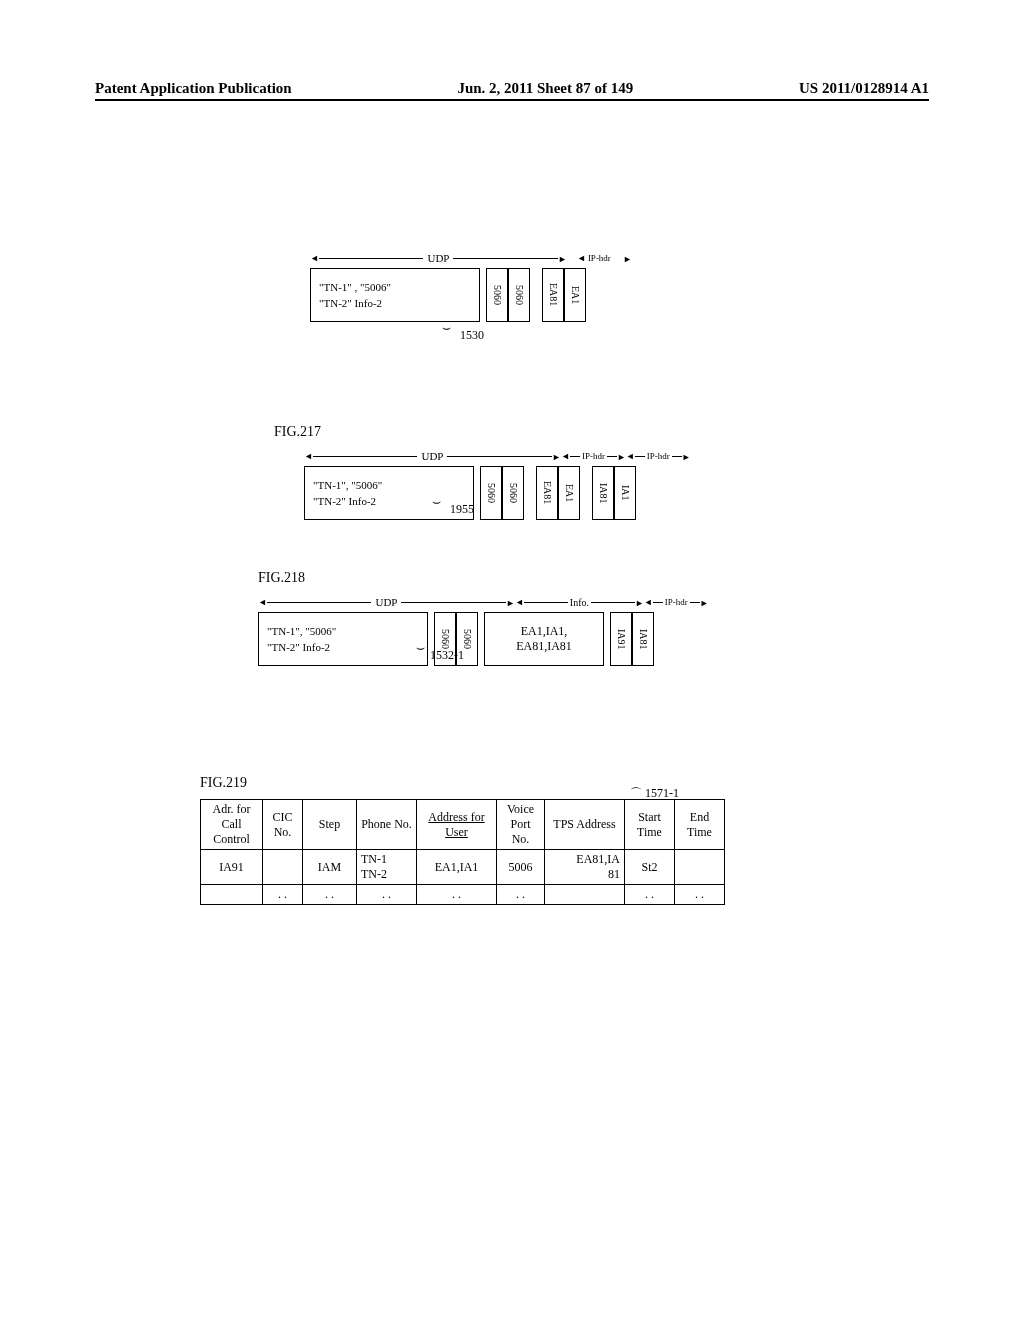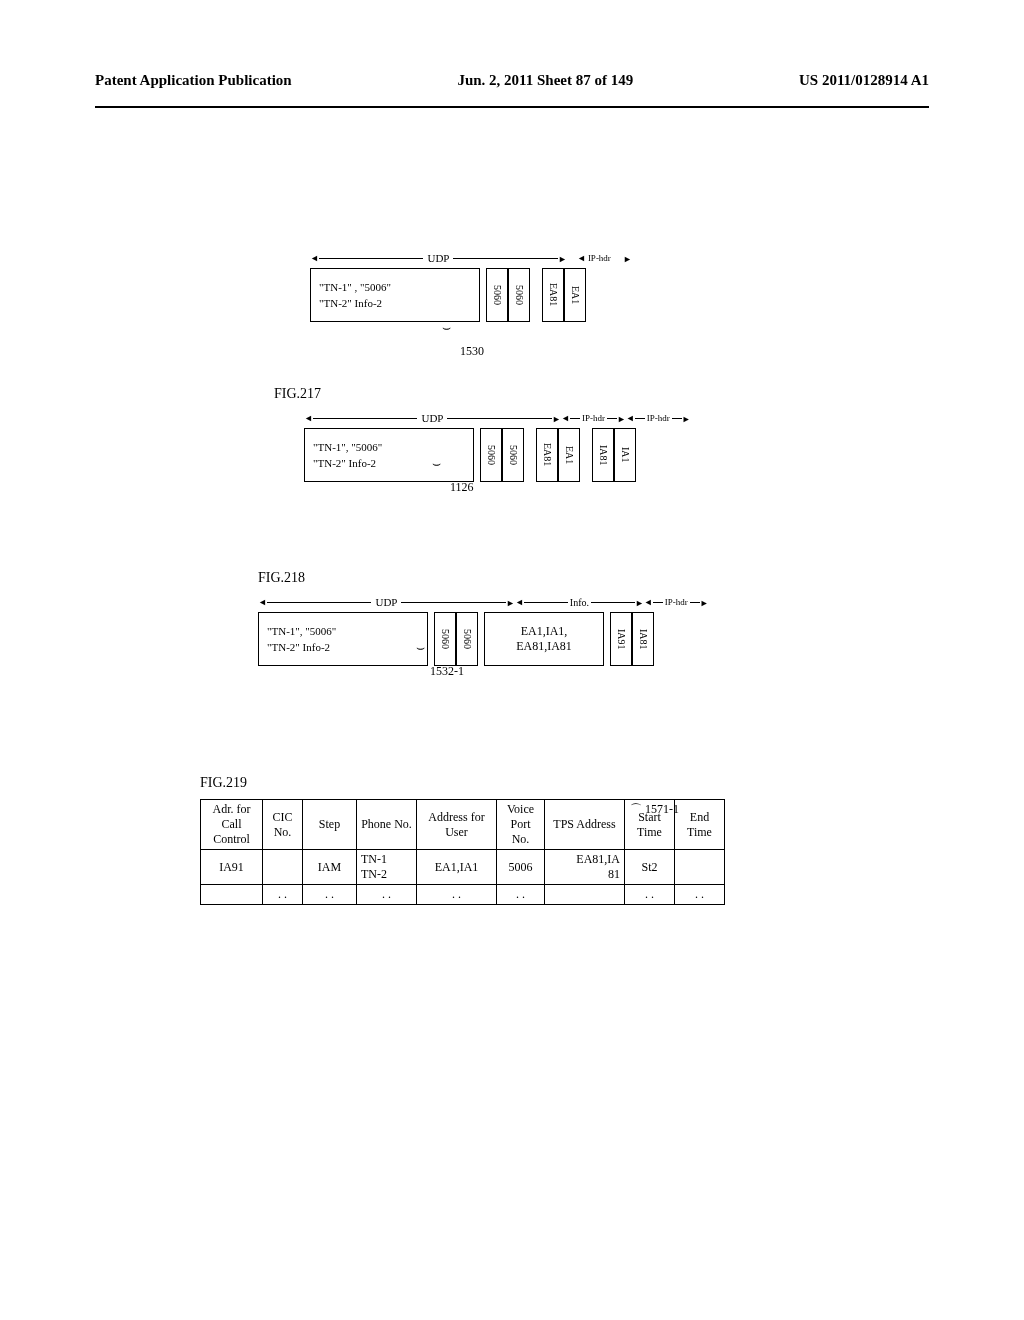--- a/index.html
+++ b/index.html
@@ -6,29 +6,29 @@
     body {
       width: 1024px;
       height: 1320px;
       background: #fff;
       font-family: "Times New Roman", serif;
       position: relative;
       color: #000;
     }
     .header {
       position: absolute;
-      top: 72px;
+      top: 80px;
       left: 95px;
       right: 95px;
       display: flex;
       justify-content: space-between;
       font-size: 15px;
       font-weight: bold;
       border-bottom: 2px solid #000;
-      padding-bottom: 17px;
+      padding-bottom: 2px;
     }
     .fig-block { position: absolute; }
     .fig-label { font-size: 14px; margin-bottom: 8px; }
 
     
     .pkt {
       display: flex;
       align-items: stretch;
       height: 54px;
     }
@@ -71,21 +71,21 @@
       margin-bottom: 2px;
     }
     .anno-seg {
       display: flex; align-items: center; justify-content: center;
       position: relative;
     }
     .arrow-left::before { content: "◄"; font-size: 9px; }
     .arrow-right::after { content: "►"; font-size: 9px; }
     .hbar { border-top: 1px solid #000; flex: 1; height: 0; }
 
-    .ref-tag { font-size: 12px; position: absolute; margin-top: 16px; }
+    .ref-tag { font-size: 12px; position: absolute; }
     .curve { font-size: 14px; position: absolute; }
 
     
     .tbl {
       border-collapse: collapse;
       font-size: 12px;
     }
     .tbl th, .tbl td {
       border: 1px solid #000;
       padding: 2px 4px;
@@ -136,21 +136,21 @@
         </div>
       <div class="cell">
           <span class="vert">EA1</span>
         </div>
     </div>
     <div class="curve" style="left:162px;top:70px;">⌣</div>
     <div class="ref-tag" style="left:180px;top:78px;">1530</div>
   </div>
 </div>
 
-<div class="fig-block" style="top:386px; left:274px;">
+<div class="fig-block" style="top:424px; left:274px;">
   <div class="fig-label">FIG.217</div>
   <div style="margin-left:30px;">
     <div class="anno-row">
       <div class="anno-seg arrow-left" style="width:248px;">
           <div class="hbar"></div>
           <span style="padding:0 4px;">UDP</span>
           <div class="hbar"></div>
         </div>
       <span class="arrow-right"></span>
       <div class="anno-seg arrow-left" style="width:56px;">
@@ -189,21 +189,21 @@
       <div class="gap"></div>
         <div class="gap"></div>
       <div class="cell">
           <span class="vert">IA81</span>
         </div>
       <div class="cell">
           <span class="vert">IA1</span>
         </div>
     </div>
     <div class="curve" style="left:158px;top:70px;">⌣</div>
-    <div class="ref-tag" style="left:176px;top:78px;">1126</div>
+    <div class="ref-tag" style="left:176px;top:78px;">1955</div>
   </div>
 </div>
 
 <div class="fig-block" style="top:570px; left:258px;">
   <div class="fig-label">FIG.218</div>
   <div style="margin-left:0px;">
     <div class="anno-row">
       <div class="anno-seg arrow-left" style="width:248px;">
           <div class="hbar"></div>
           <span style="padding:0 4px;">UDP</span>
@@ -259,21 +259,21 @@
     <div class="ref-tag" style="left:430px;top:-14px;">
       <span>⌒</span> <span>1571-1</span>
     </div>
     <table class="tbl">
       <thead>
         <tr>
           <th style="width:62px;">Adr. for Call Control</th>
           <th style="width:40px;">CIC No.</th>
           <th style="width:54px;">Step</th>
           <th style="width:60px;">Phone No.</th>
-          <th style="width:80px;">Address for User</th>
+          <th style="width:80px;text-decoration:underline;">Address for User</th>
           <th style="width:48px;">Voice Port No.</th>
           <th style="width:80px;">TPS Address</th>
           <th style="width:50px;">Start Time</th>
           <th style="width:50px;">End Time</th>
         </tr>
       </thead>
       <tbody>
         <tr>
           <td>IA91</td>
           <td></td>

